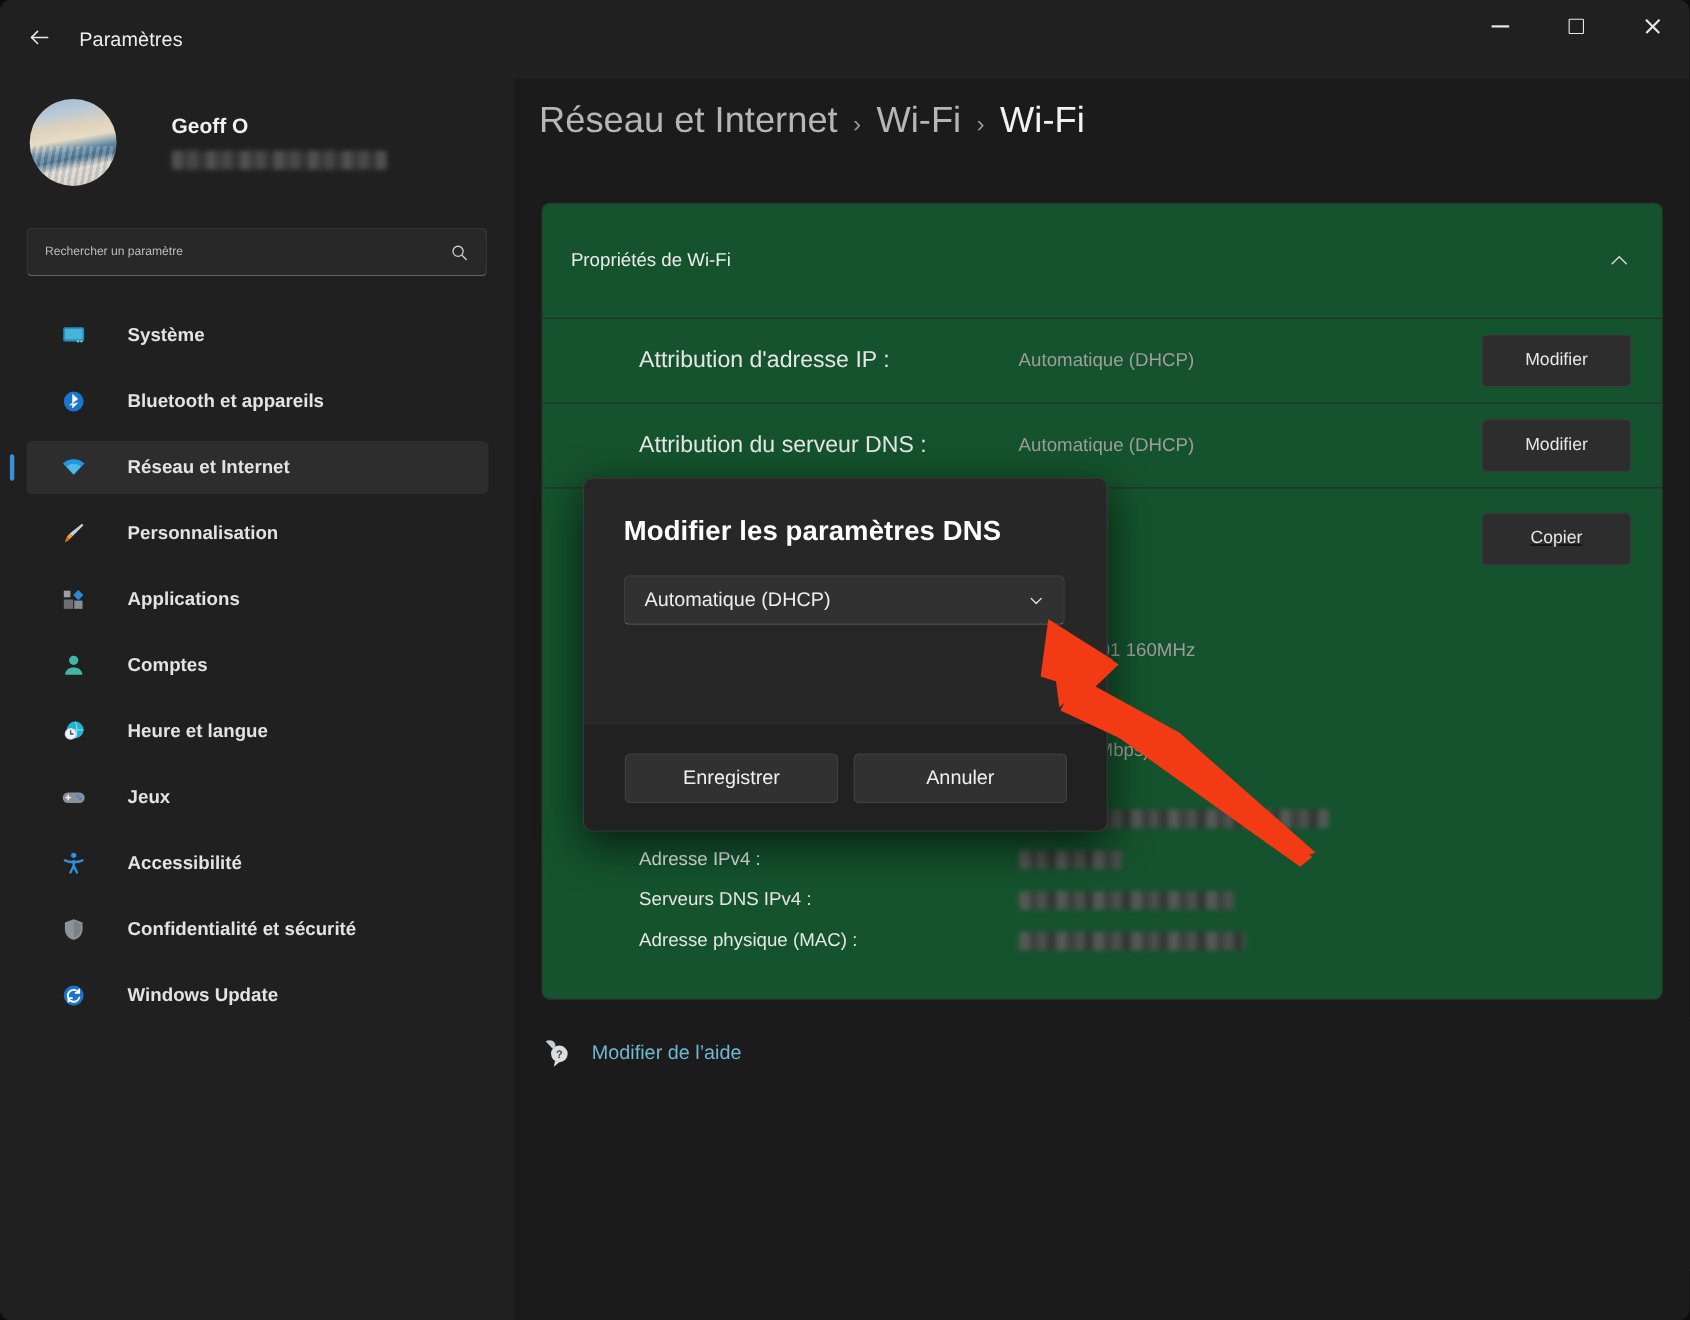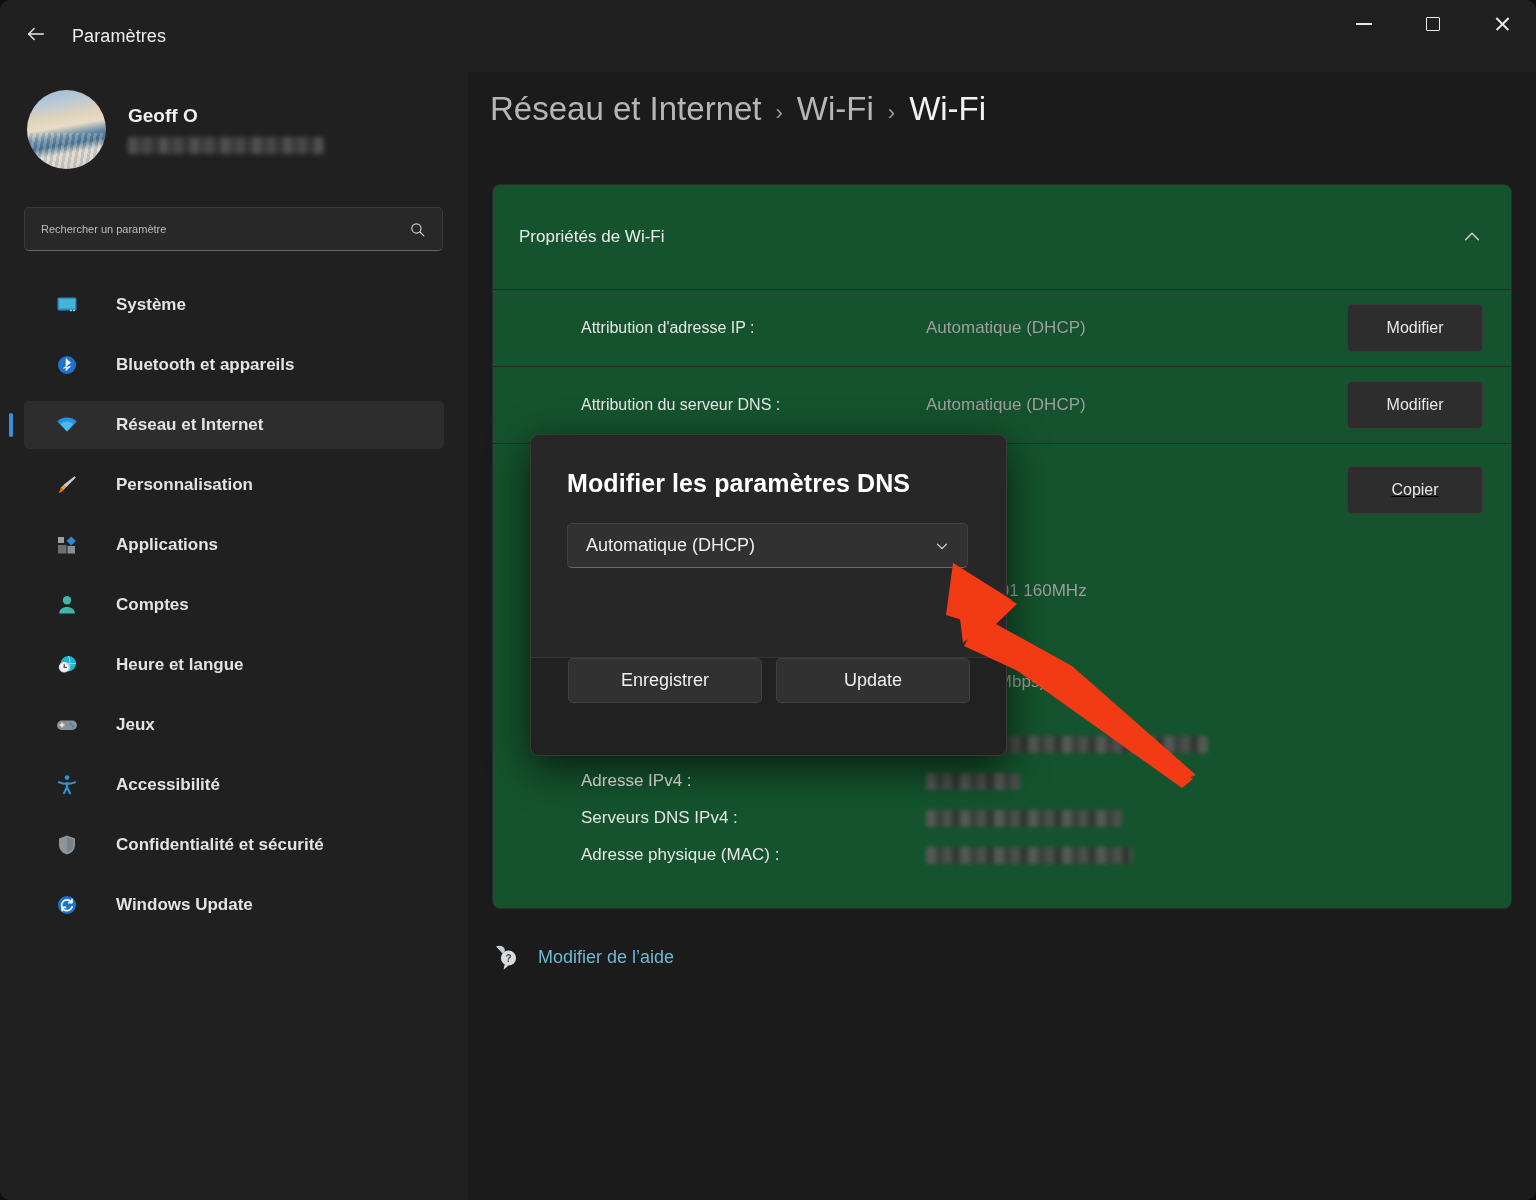--- a/index.html
+++ b/index.html
@@ -56,20 +56,21 @@
   
   .sidebar {
     position: absolute; left: 0; top: 72px;
     width: 468px; height: 1128px;
     background: #202020;
     padding: 0;
   }
   .profile {
     display: flex; align-items: center;
     margin: 18px 0 0 27px;
+    gap: 28px;
   }
   .avatar {
     width: 79px; height: 79px; border-radius: 50%;
     overflow: hidden; flex: none;
     background: linear-gradient(170deg,#9fb9cf 0%,#b7c9d8 18%,#dfd2bc 34%,#e8dcc6 46%,#5e87a3 58%,#3f6b8c 66%,#d9d5cd 76%,#c9c6c0 100%);
     position: relative;
   }
   .avatar::after {
     content:""; position:absolute; left:0; bottom:0; width:100%; height:46%;
     background: repeating-linear-gradient(100deg, rgba(255,255,255,.22) 0 3px, rgba(120,120,120,.18) 3px 6px);
@@ -147,21 +148,21 @@
   }
   .card-head-title { flex: 1; font-size: 17px; color: #ededed; }
   .chev-up svg { width: 22px; height: 22px; display: block; }
 
   .prop-row {
     min-height: 77px;
     border-top: 1px solid #2a2a2a;
     display: flex; align-items: center;
     padding: 0 28px 0 88px;
   }
-  .prop-label { width: 345px; font-size: 16px; color: #e6e6e6; line-height: 1.45; }
+  .prop-label { width: 345px; font-size: 21px; color: #e6e6e6; line-height: 1.45; }
   .prop-value { flex: 1; font-size: 17px; color: #9e9e9e; }
   .pill-btn {
     width: 136px; height: 48px;
     background: #2d2d2d;
     border: 1px solid #3a3a3a;
     border-radius: 5px;
     color: #e8e8e8; font-size: 16px;
     display: flex; align-items: center; justify-content: center;
     font-family: "Liberation Sans", sans-serif;
   }
@@ -214,21 +215,21 @@
     border-radius: 5px;
     display: flex; align-items: center;
     padding: 0 16px 0 18px;
   }
   .combo-text { flex: 1; font-size: 18px; color: #ededed; }
   .combo-chev svg { width: 18px; height: 18px; display: block; }
   .dialog-foot {
     height: 99px;
     background: #212121;
     border-top: 1px solid #343434;
-    display: flex; 
+    display: flex; align-items: center;
     padding-left: 37px; gap: 14px;
   }
   .dlg-btn {
     width: 194px; height: 45px;
     background: #313131;
     border: 1px solid #414141;
     border-radius: 5px;
     color: #f0f0f0; font-size: 18px;
     display: flex; align-items: center; justify-content: center;
     font-family: "Liberation Sans", sans-serif;
@@ -519,21 +520,21 @@
         <span class="combo-text">Automatique (DHCP)</span>
         <span class="combo-chev">
           <svg viewBox="0 0 24 24" fill="none" stroke="#dcdcdc" stroke-width="1.6" stroke-linecap="round" stroke-linejoin="round">
               <path d="M6 9.5l6 6 6-6"></path>
             </svg>
         </span>
       </div>
     </div>
     <div class="dialog-foot">
       <button class="dlg-btn">Enregistrer</button>
-      <button class="dlg-btn">Update</button>
+      <button class="dlg-btn">Annuler</button>
     </div>
   </div>
 
   <div class="arrow-layer">
     <svg width="1536" height="1200" viewBox="0 0 1536 1200">
       <path d="M953 563 L1017 604 L996 624 L1072 666 L1196 775 L1180 781 L1035 679 L964 646 L975 624 L946 615 Z" fill="#f23a14"></path>
       <path d="M953 563 L1012 600 L963 643 Z" fill="#f23a14"></path>
       <path d="M972 618 L1193 779 L1182 788 L963 632 Z" fill="#f23a14"></path>
     </svg>
   </div>

